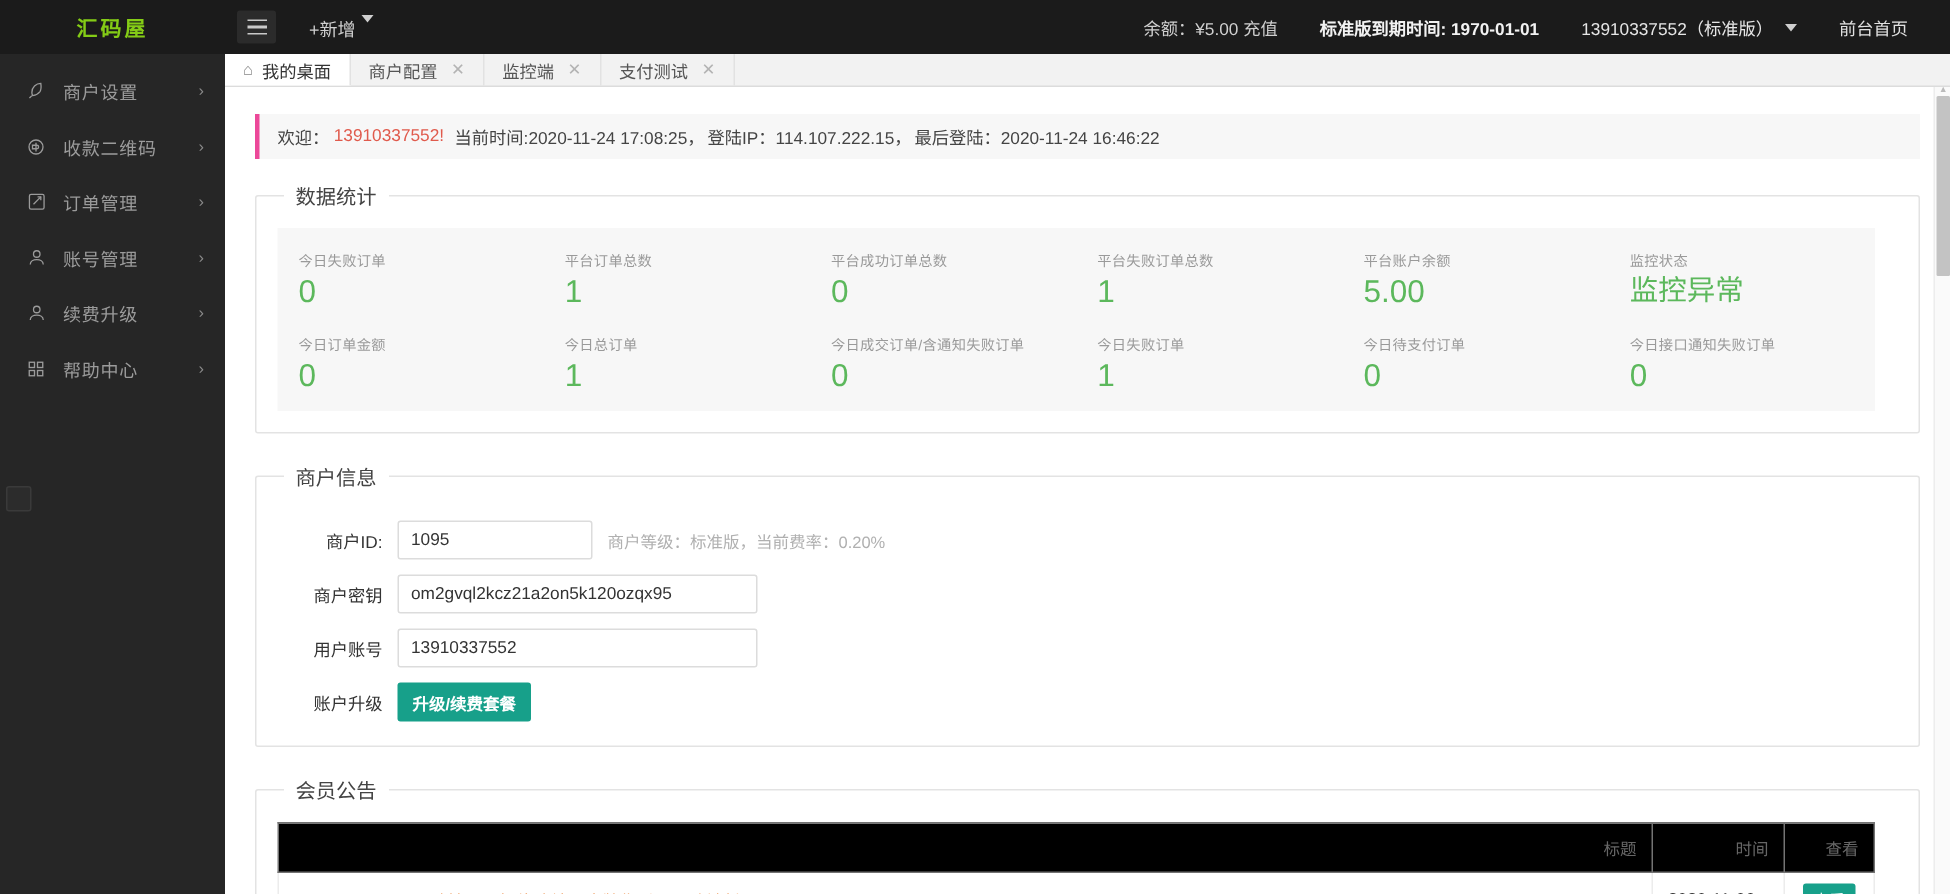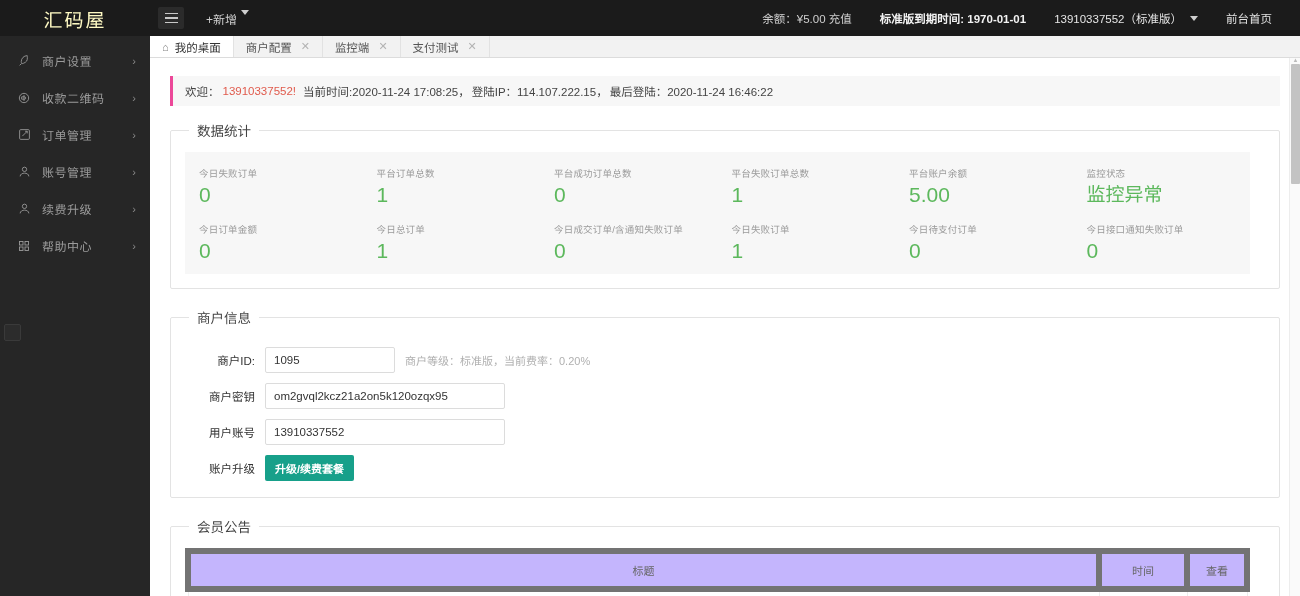--- a/index.html
+++ b/index.html
@@ -21,21 +21,21 @@
     background: #1b1b1b;
     display: flex; align-items: center;
     z-index: 30;
   }
   .logo-zone {
     width: 150px; height: 36px;
     display: flex; align-items: center; justify-content: center;
     background: #1b1b1b;
   }
   .logo-text {
-    color: #fef9c3; font-size: 19px; letter-spacing: 2px; font-weight: 400;
+    color: #84cc16; font-size: 14px; letter-spacing: 2px; font-weight: 700;
   }
   .hamburger {
     width: 26px; height: 22px; margin-left: 8px;
     background: #2b2b2b;
     display: flex; flex-direction: column; justify-content: center; align-items: center;
     gap: 3px; border-radius: 2px; cursor: pointer;
   }
   .hamburger span { display: block; width: 13px; height: 1.5px; background: #c9c9c9; }
   .newbtn {
     margin-left: 22px; color: #cfcfcf; font-size: 12px; cursor: pointer;
@@ -149,22 +149,22 @@
   .btn-upgrade {
     background: #17a08a; color: #fff; border: none; border-radius: 2px;
     font-size: 11px; padding: 5px 10px; cursor: pointer; font-weight: bold;
     font-family: "Liberation Sans", sans-serif;
   }
   .form-row.first { padding-top: 8px; }
 
   
   .ann-table { width: 100%; border-collapse: collapse; font-size: 11.5px; }
   .ann-table th {
-    background: #c4b5fd; color: #666; font-weight: normal; text-align: center;
-    padding: 8px 10px; border: 6px solid #737373; font-size: 11px;
+    background: #000000; color: #666; font-weight: normal; text-align: right;
+    padding: 8px 10px; border: 1px solid #737373; font-size: 11px;
   }
   .ann-table td {
     padding: 7px 10px; border: 1px solid #ececec; color: #333;
   }
   .ann-title { color: #e8731c; cursor: pointer; }
   .col-time { width: 88px; }
   .col-view { width: 60px; text-align: center; }
   .btn-view {
     background: #17a08a; color: #fff; border: none; border-radius: 2px;
     font-size: 10.5px; padding: 3px 7px; cursor: pointer;

